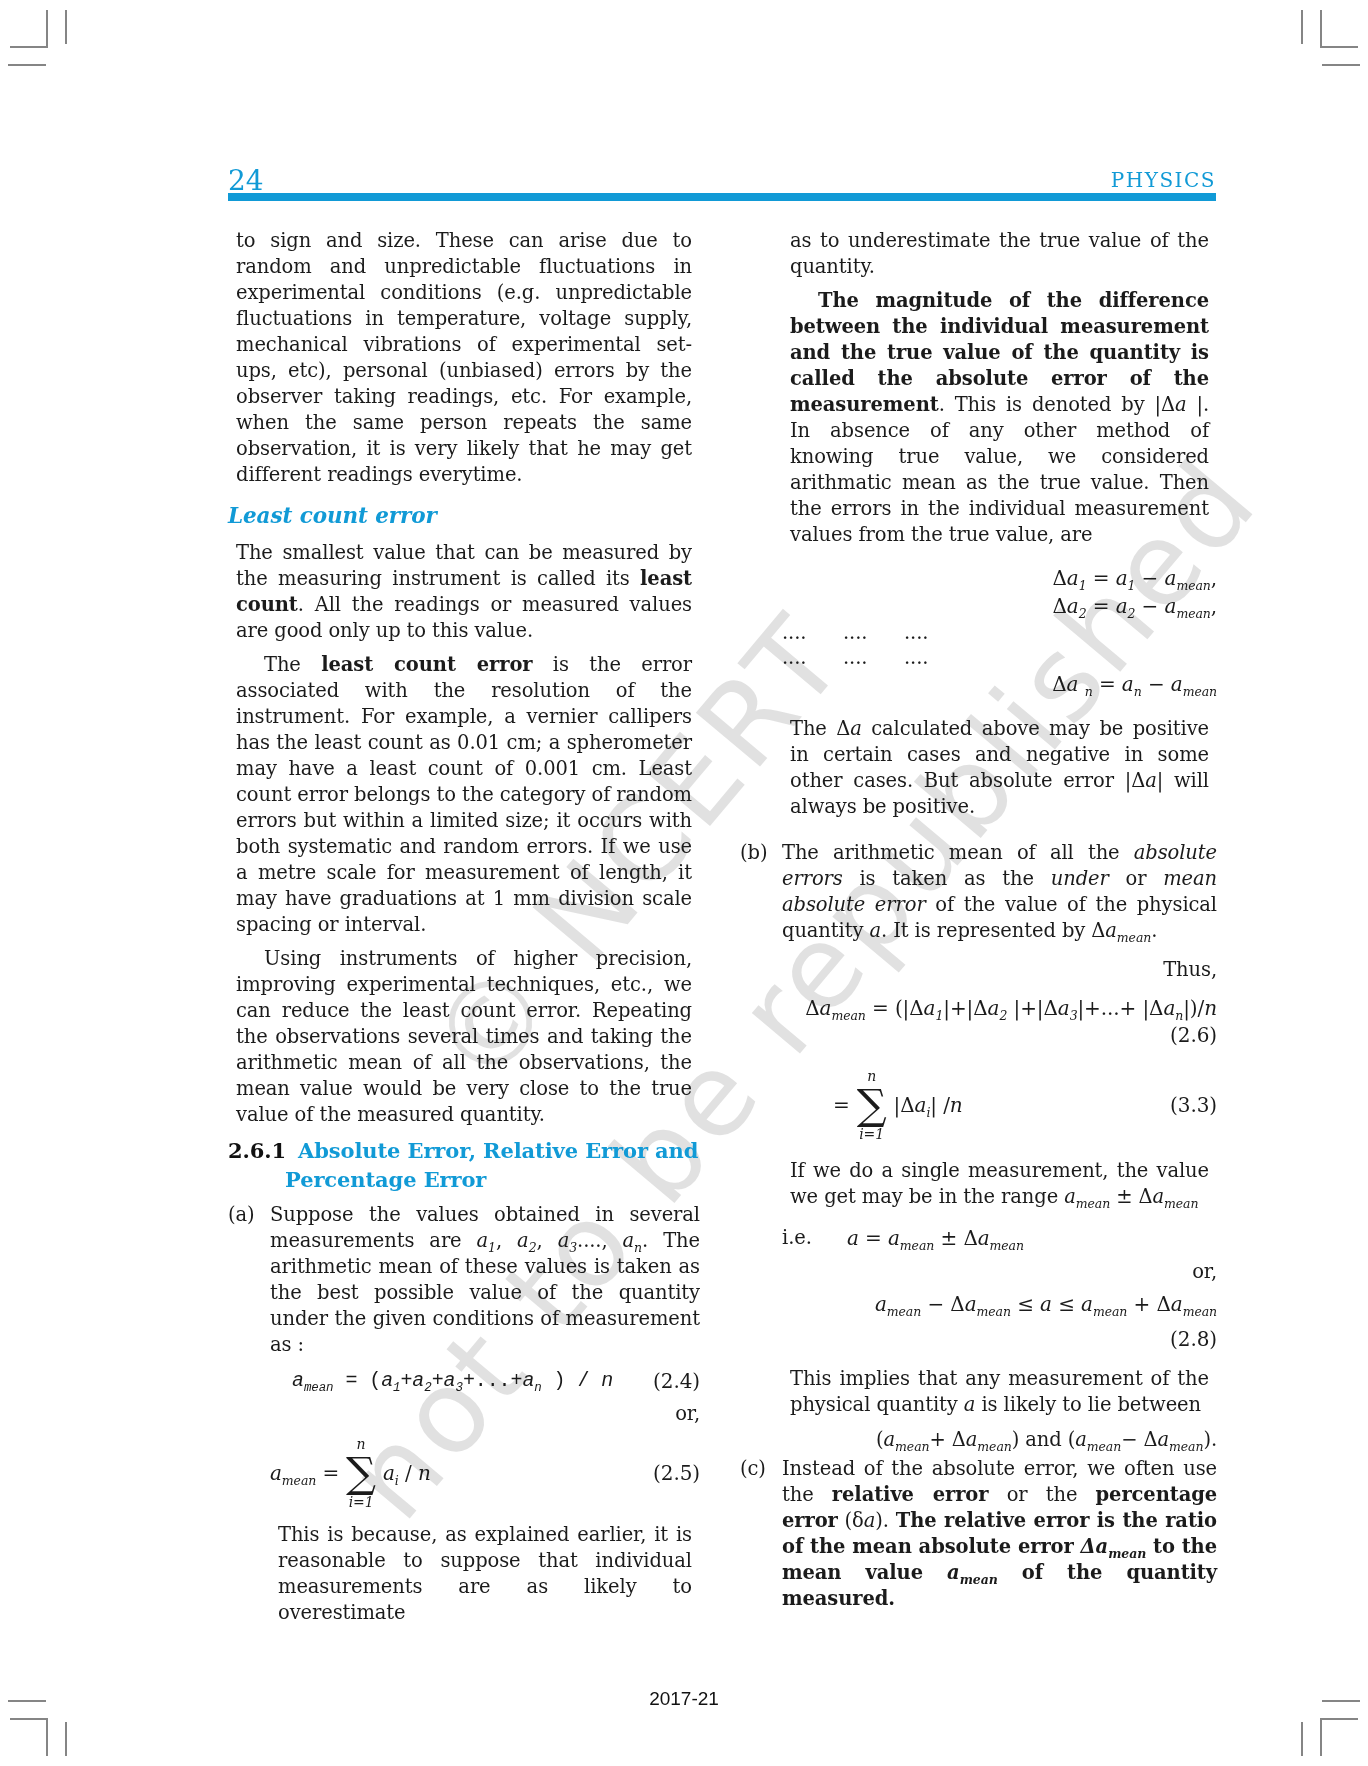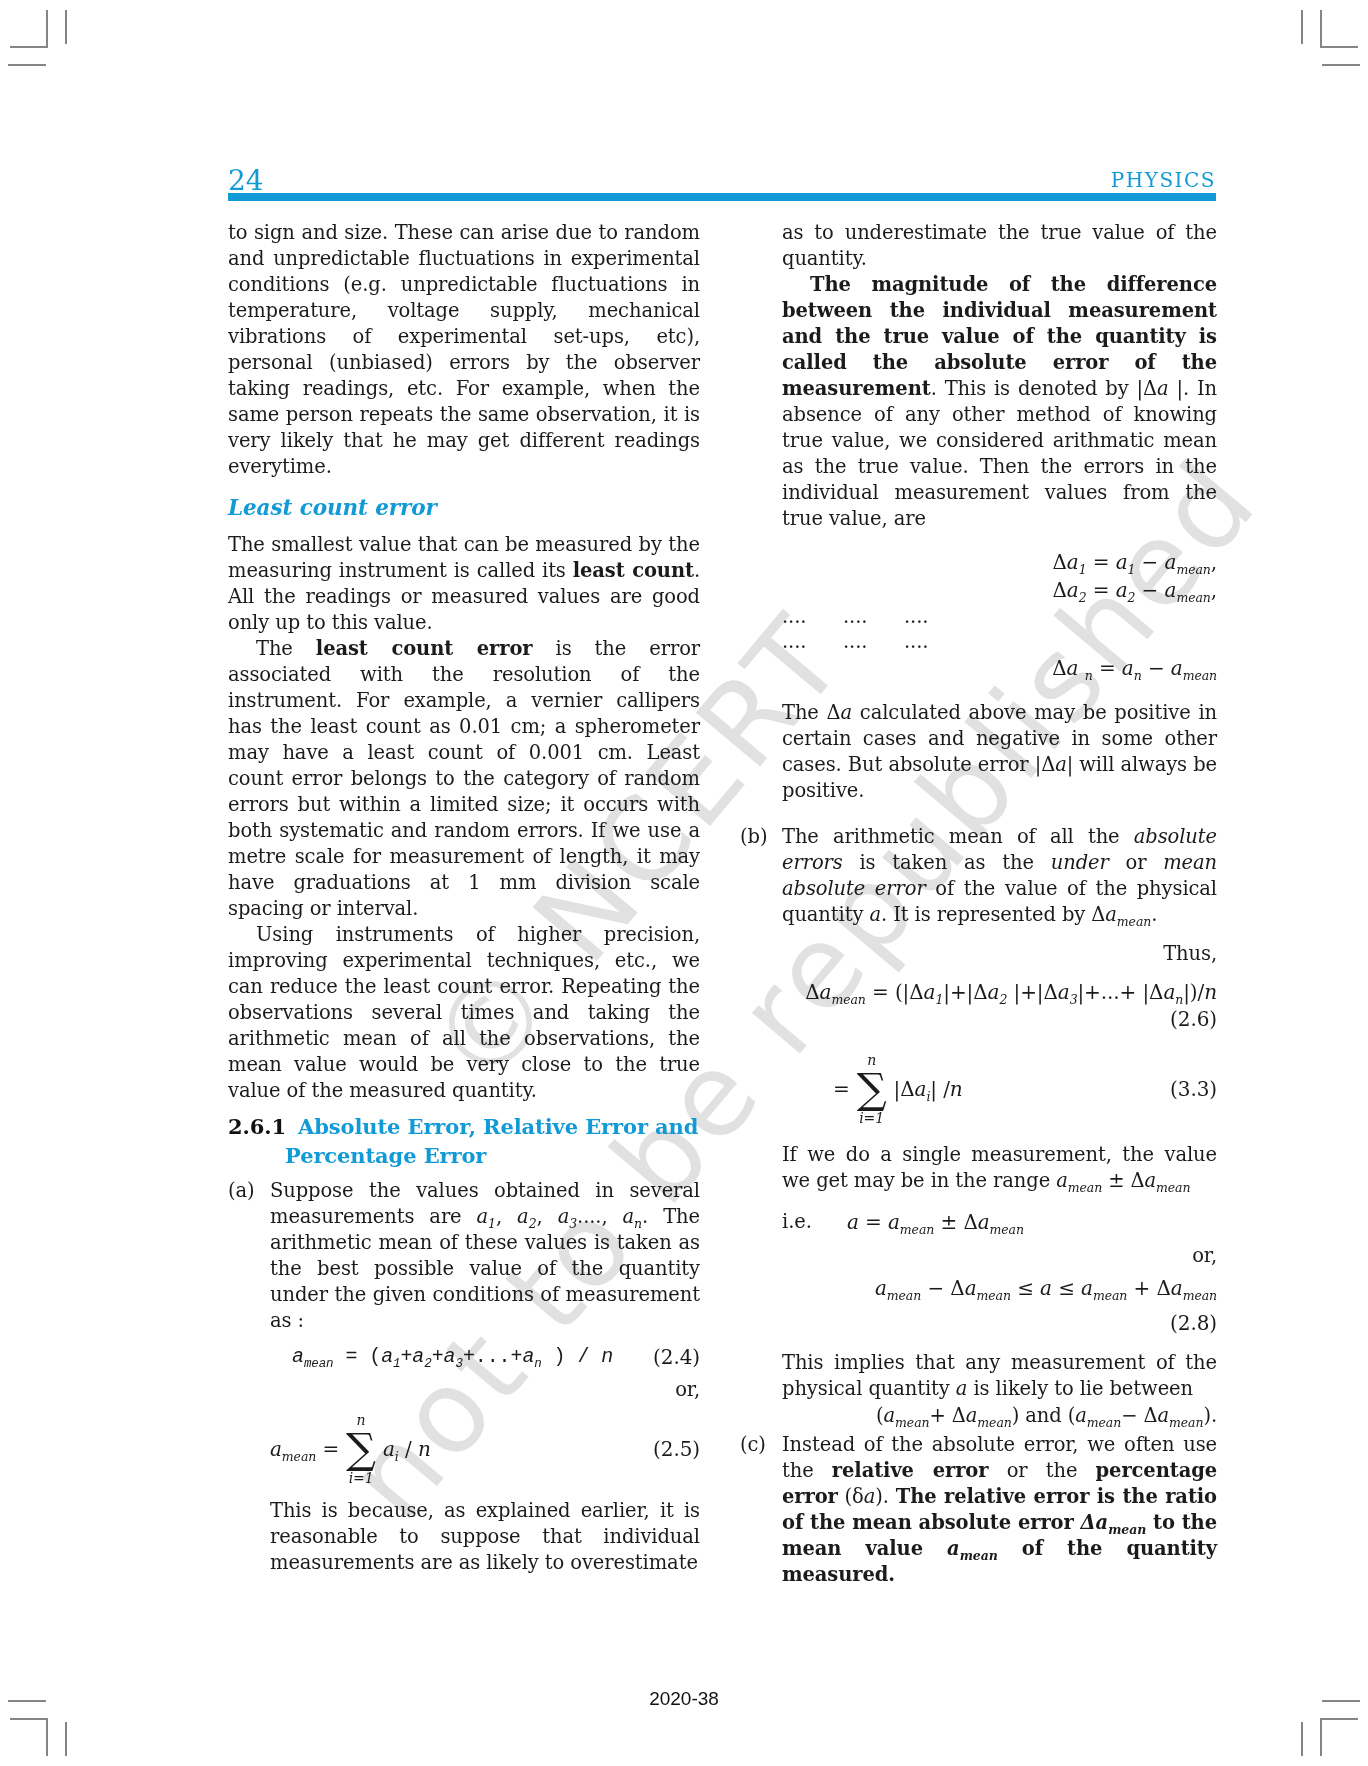--- a/index.html
+++ b/index.html
@@ -1,20 +1,20 @@
 <!DOCTYPE html>
 <html style="--accent: #119ad6;"><head>
 <meta charset="utf-8">
 <style>
   :root { --accent:#119ad6; }
   * { box-sizing:border-box; }
   html,body { margin:0; padding:0; background:#ffffff; }
   .page { position:relative; width:1368px; height:1766px; background:#ffffff; overflow:hidden;
           font-family:"DejaVu Serif", serif; color:#1b1b1b; }
-  p { margin:0; }
+  p { margin:8px; }
   
   .crop { position:absolute; background:#858585; }
   
   .hdr-num { position:absolute; left:228px; top:164px; font-size:28px; color:var(--accent); }
   .hdr-title { position:absolute; top:168px; right:152px; font-size:20px; letter-spacing:1.5px; color:var(--accent); }
   .hdr-rule { position:absolute; left:228px; top:193px; width:988px; height:8px; background:var(--accent); }
   
   .wm { position:absolute; left:-180px; top:705px; width:1800px; transform:rotate(-50deg);
         color:rgba(70,70,70,0.16); text-align:center; font-family:"DejaVu Sans", sans-serif; pointer-events:none; }
   .wm div { font-size:115px; line-height:215px; letter-spacing:5px; white-space:nowrap; }
@@ -177,14 +177,14 @@
       <p class="mt14">This implies that any measurement of the physical quantity <i>a</i> is likely to lie between</p>
       <div class="eq-line ml78">(<i>a</i><sub>mean</sub>+ Δ<i>a</i><sub>mean</sub>)  and  (<i>a</i><sub>mean</sub>− Δ<i>a</i><sub>mean</sub>).</div>
     </div>
 
     <div class="hang mt2">
       <span class="lbl">(c)</span>
       <span class="txt">Instead of the absolute error, we often use the <b>relative error</b> or the <b>percentage error</b> (δ<i>a</i>).  <b>The relative error is the ratio of the mean absolute error <i>Δa</i><sub>mean</sub> to the mean value <i>a</i><sub>mean</sub> of the quantity measured.</b></span>
     </div>
   </div>
 
-  <div class="ft">2020-38</div>
+  <div class="ft">2017-21</div>
 </div>
 
 </body></html>

